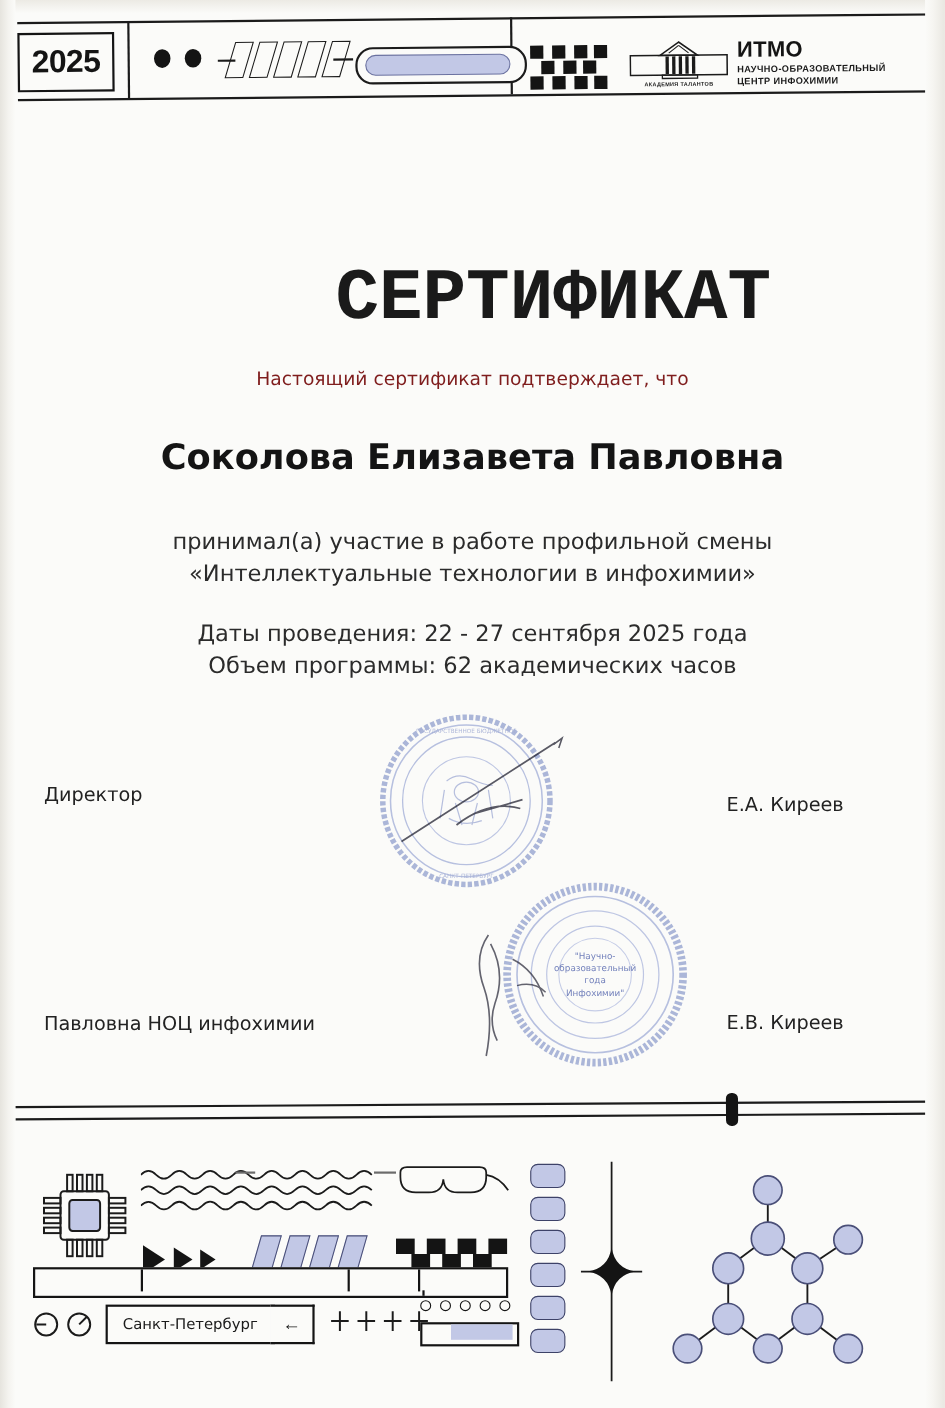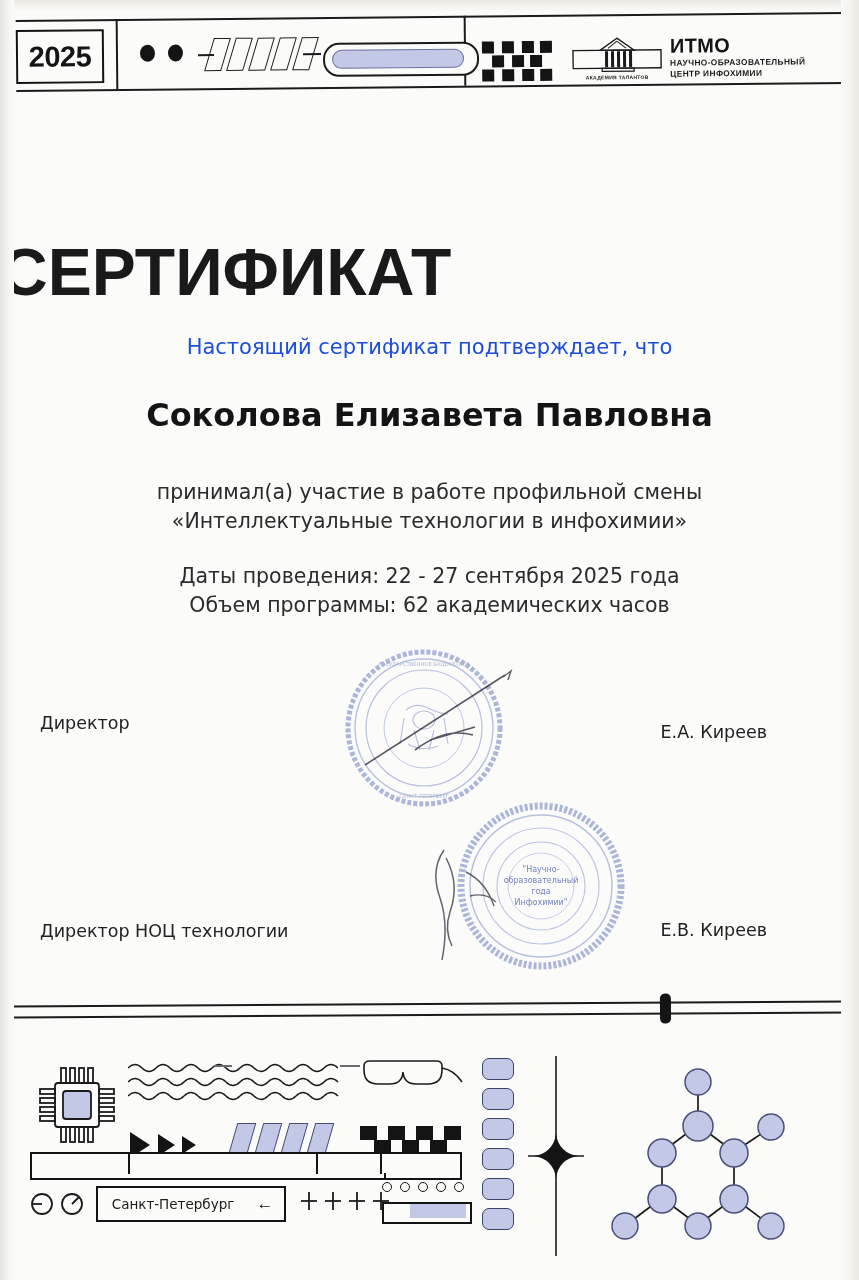--- a/index.html
+++ b/index.html
@@ -201,35 +201,35 @@
     color: #1b1b1b;
     width: 150px;
   }
 
   
   .cert-title {
     position: absolute;
     left: 0;
     top: 234px;
     width: 701px;
-    text-align: left;
+    text-align: right;
     font-weight: 700;
     font-size: 66px;
     letter-spacing: 0px;
     color: #1a1a1a;
-    font-family: Liberation Sans, sans-serif;
+    font-family: Liberation Mono, monospace;
   }
   .cert-subtitle {
     position: absolute;
     left: 0;
     top: 335px;
     width: 859px;
     text-align: center;
-    font-size: 21px;
-    color: #1d4ed8;
+    font-size: 17px;
+    color: #7f1d1d;
     font-family: "DejaVu Sans", sans-serif;
   }
   .cert-name {
     position: absolute;
     left: 0;
     top: 396px;
     width: 859px;
     text-align: center;
     font-size: 32px;
     font-weight: 700;
@@ -707,21 +707,21 @@
 
   <div class="sig-row sig-row-1">
     <div class="sig-left">
       <div>Директор</div>
     </div>
     <div class="sig-right" style="top:10px;">Е.А. Киреев</div>
   </div>
 
   <div class="sig-row sig-row-2">
     <div class="sig-left">
-      <div>Директор НОЦ технологии</div>
+      <div>Павловна НОЦ инфохимии</div>
     </div>
     <div class="sig-right">Е.В. Киреев</div>
   </div>
 
   <div class="footer-lines">
     <div class="fl" style="top:0px;"></div>
     <div class="fl" style="top:11px;"></div>
     <div class="footer-tab"></div>
   </div>
 

